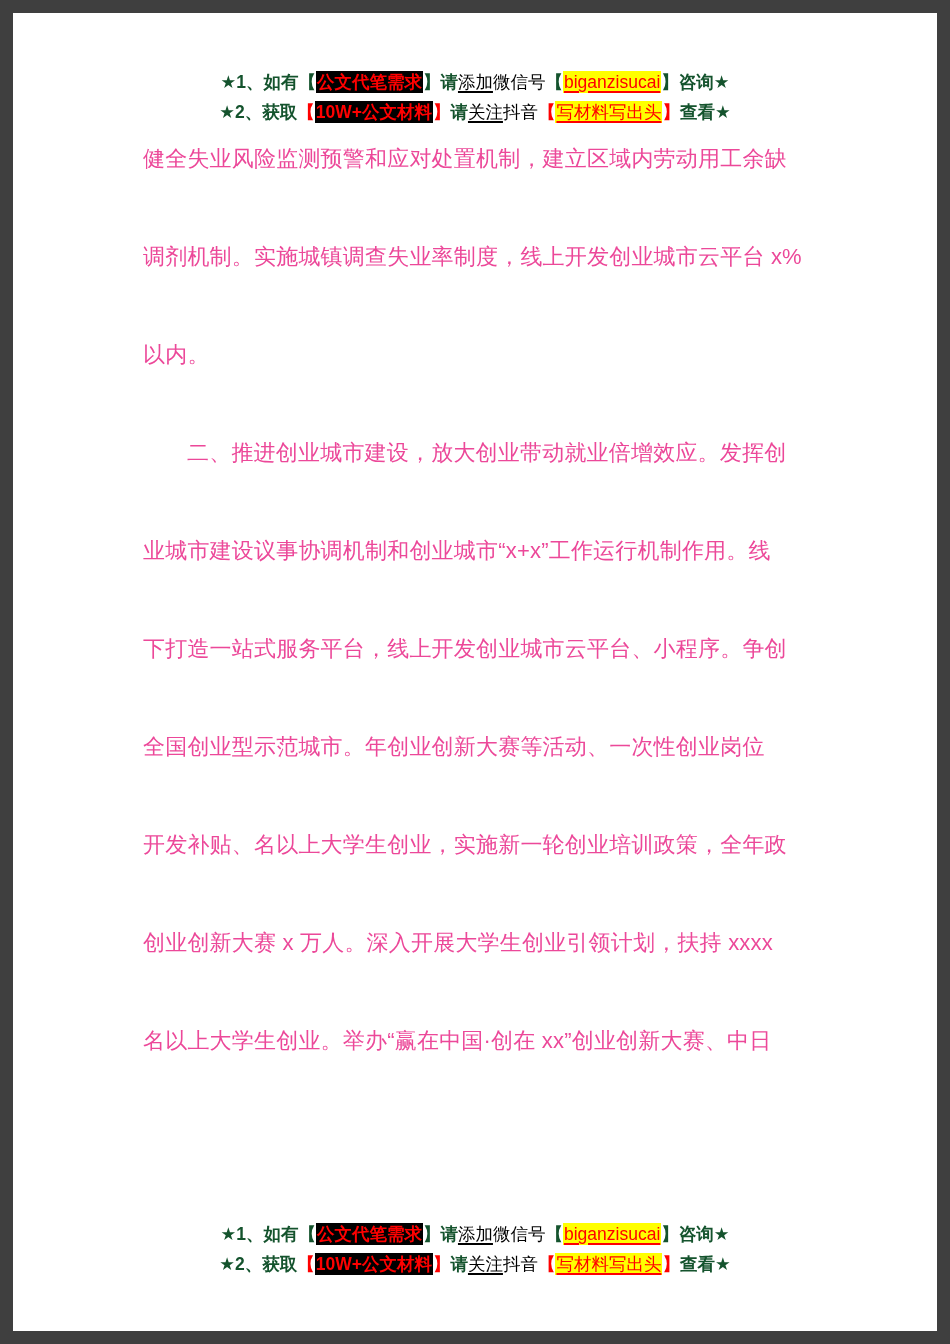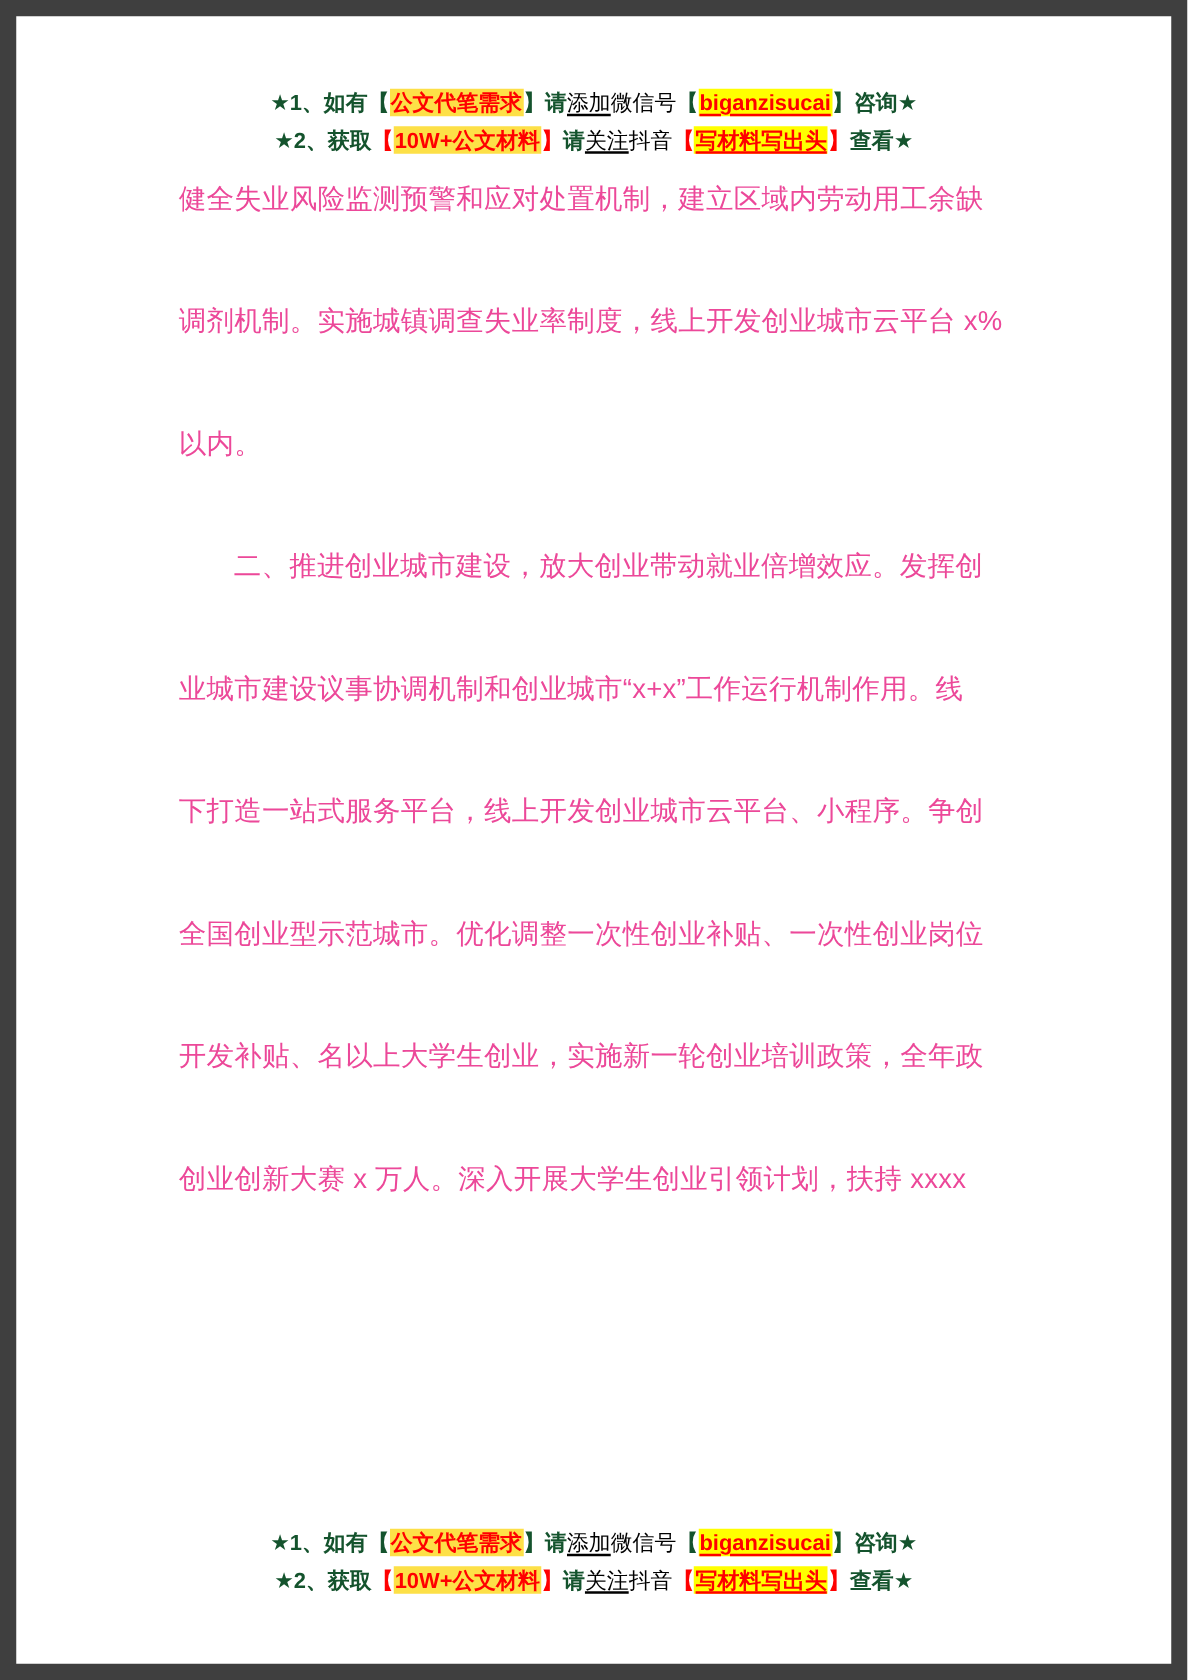--- a/index.html
+++ b/index.html
@@ -32,22 +32,22 @@
     line-height:30px;
     font-weight:bold;
     color:#000000;
     white-space:nowrap;
   }
   .seg{white-space:pre;}
   .seg.b{font-weight:bold;color:#14532d;}
   .seg.n{font-weight:normal;color:#000000;text-align:center;}
   .seg.bu{font-weight:normal;color:#000000;text-decoration:underline;text-decoration-thickness:2px;text-underline-offset:3px;}
   .seg.r{font-weight:bold;color:#ff0000;}
-  .seg.rh{font-weight:bold;color:#ff0000;background:#fde047;padding:1px 1px;}
-  .seg.rhu{font-weight:bold;color:#ff0000;background:#ffff00;padding:1px 1px;text-decoration:underline;text-decoration-thickness:2px;text-underline-offset:3px;}
+  .seg.rh{font-weight:bold;color:#ff0000;background:#000000;padding:1px 1px;}
+  .seg.rhu{font-weight:normal;color:#ff0000;background:#ffff00;padding:1px 1px;text-decoration:underline;text-decoration-thickness:2px;text-underline-offset:3px;}
   
   .body-text{
     position:absolute;
     top:131px;left:130px;
     width:690px;
   }
   .body-line{
     height:98px;
     font-size:22px;
     line-height:30px;
@@ -66,22 +66,23 @@
         <div class="promo-line"><span class="seg b">★1、如有【</span><span class="seg rh">公文代笔需求</span><span class="seg b">】请</span><span class="seg bu">添加</span><span class="seg n">微信号</span><span class="seg b">【</span><span class="seg rhu">biganzisucai</span><span class="seg b">】咨询★</span></div>
         <div class="promo-line"><span class="seg b">★2、获取</span><span class="seg r">【</span><span class="seg rh">10W+公文材料</span><span class="seg r">】</span><span class="seg b">请</span><span class="seg bu">关注</span><span class="seg n">抖音</span><span class="seg r">【</span><span class="seg rhu">写材料写出头</span><span class="seg r">】</span><span class="seg b">查看★</span></div>
       </div>
     <div class="body-text" id="body-text">
         <div class="body-line">健全失业风险监测预警和应对处置机制，建立区域内劳动用工余缺</div>
         <div class="body-line">调剂机制。实施城镇调查失业率制度，线上开发创业城市云平台 x%</div>
         <div class="body-line">以内。</div>
         <div class="body-line indent">二、推进创业城市建设，放大创业带动就业倍增效应。发挥创</div>
         <div class="body-line">业城市建设议事协调机制和创业城市“x+x”工作运行机制作用。线</div>
         <div class="body-line">下打造一站式服务平台，线上开发创业城市云平台、小程序。争创</div>
-        <div class="body-line">全国创业型示范城市。优化调整一次性创业补贴、一次性创业岗位</div>
+        <div class="body-line">全国创业型示范城市。年创业创新大赛等活动、一次性创业岗位</div>
         <div class="body-line">开发补贴、名以上大学生创业，实施新一轮创业培训政策，全年政</div>
         <div class="body-line">创业创新大赛 x 万人。深入开展大学生创业引领计划，扶持 xxxx</div>
+        <div class="body-line">名以上大学生创业。举办“赢在中国·创在 xx”创业创新大赛、中日</div>
       </div>
     <div class="promo promo-footer" id="promo-footer">
         <div class="promo-line"><span class="seg b">★1、如有【</span><span class="seg rh">公文代笔需求</span><span class="seg b">】请</span><span class="seg bu">添加</span><span class="seg n">微信号</span><span class="seg b">【</span><span class="seg rhu">biganzisucai</span><span class="seg b">】咨询★</span></div>
         <div class="promo-line"><span class="seg b">★2、获取</span><span class="seg r">【</span><span class="seg rh">10W+公文材料</span><span class="seg r">】</span><span class="seg b">请</span><span class="seg bu">关注</span><span class="seg n">抖音</span><span class="seg r">【</span><span class="seg rhu">写材料写出头</span><span class="seg r">】</span><span class="seg b">查看★</span></div>
       </div>
   </div>
 </div>
 
 </body></html>

